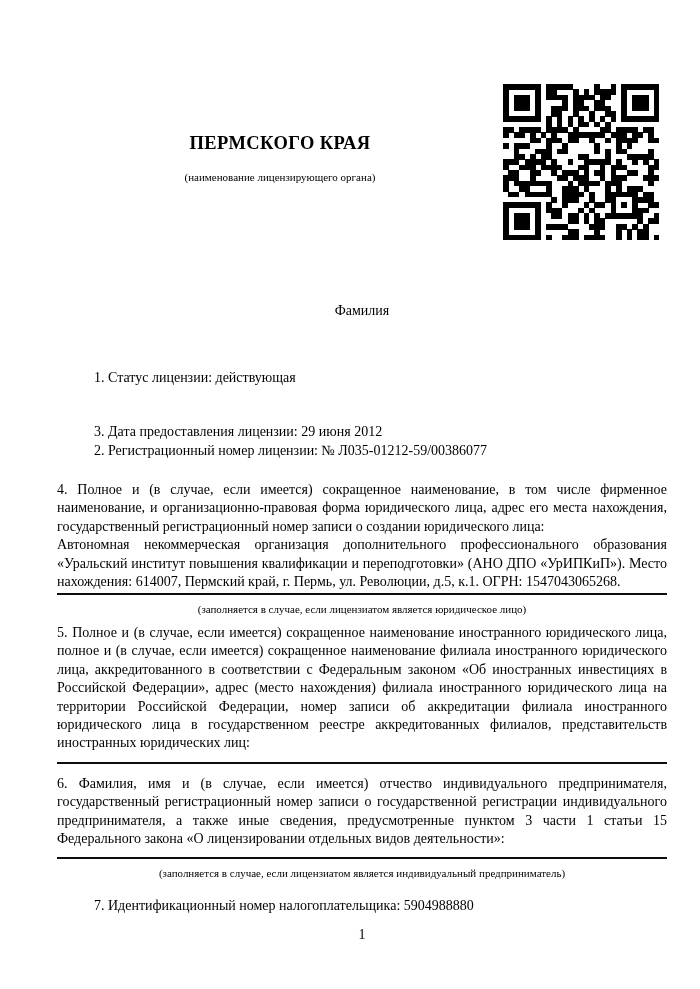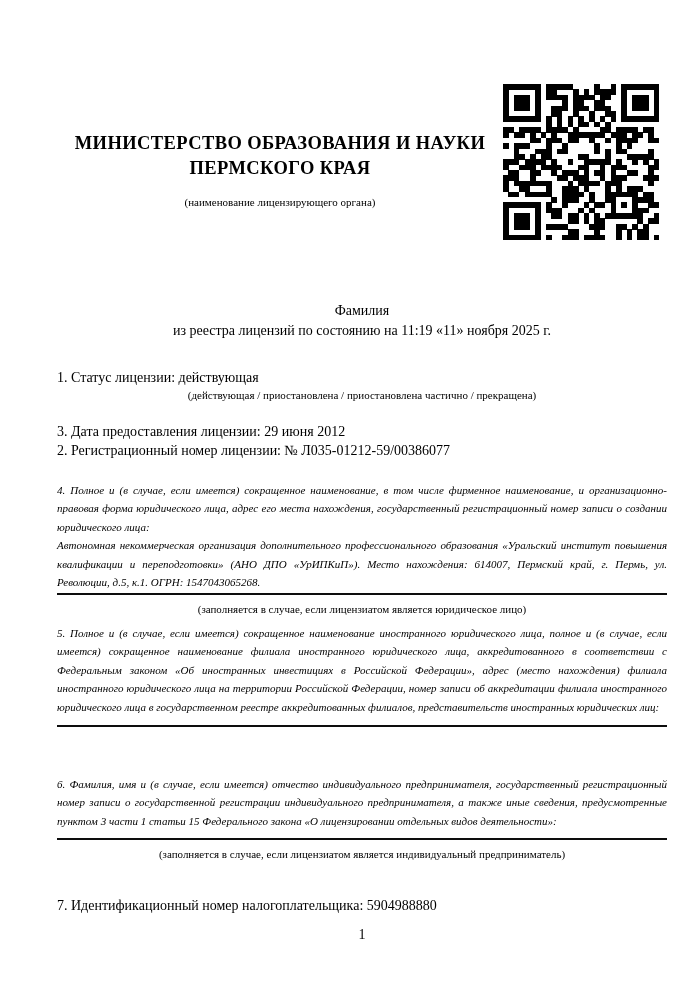--- a/index.html
+++ b/index.html
@@ -27,36 +27,35 @@
     letter-spacing: 0.4px;
     white-space: nowrap;
   }
   .ministry .m-caption { font-size: 11px; line-height: 13px; margin-top: 15px; }
 
   
   .col { left: 57px; width: 610px; }
 
   .title-block { top: 301px; text-align: center; font-size: 14px; line-height: 19.5px; }
 
-  .body-line { font-size: 14px; line-height: 19px; }
+  .body-line { font-size: 14px; line-height: 19px; margin-left: 37px; }
 
   .item1 { top: 368px; }
   .item2 { top: 441px; }
   .item3 { top: 422px; }
   .item4 { top: 481px; }
   .item5 { top: 624px; }
   .item6 { top: 775px; }
   .item7 { top: 896px; }
 
   .para {
-    font-size: 11px;
+    font-size: 14px;
     line-height: 18.4px;
     text-align: justify;
     text-justify: inter-word;
-    font-style: italic;
   }
   .rule {
     border: 0;
     border-top: 2px solid #0d0d0d;
     margin: 2px 0 0 0;
   }
   .rule-gap { margin-top: 9px; }
   .rule-gap-lg { margin-top: 8px; }
   .fill-caption {
     text-align: center;
@@ -516,33 +515,30 @@
         <rect x="17" y="28" width="1.05" height="1.05"></rect>
         <rect x="18" y="28" width="1.05" height="1.05"></rect>
         <rect x="21" y="28" width="1.05" height="1.05"></rect>
         <rect x="23" y="28" width="1.05" height="1.05"></rect>
         <rect x="25" y="28" width="1.05" height="1.05"></rect>
         <rect x="26" y="28" width="1.05" height="1.05"></rect>
         <rect x="28" y="28" width="1.05" height="1.05"></rect>
       </svg></div>
 
   <div class="abs ministry">
-    <div class="m-line">МИНИСТЕРСТВО ОБРАЗОВАНИЯ И НАУКИ</div>
     <div class="m-line">ПЕРМСКОГО КРАЯ</div>
     <div class="m-caption">(наименование лицензирующего органа)</div>
   </div>
 
   <div class="abs col title-block">
     <div>Фамилия</div>
-    <div>из реестра лицензий по состоянию на 11:19 «11» ноября 2025 г.</div>
   </div>
 
   <div class="abs col item1">
     <div class="body-line">1. Статус лицензии: действующая</div>
-    <div class="options-caption">(действующая / приостановлена / приостановлена частично / прекращена)</div>
   </div>
 
   <div class="abs col item2">
     <div class="body-line">2. Регистрационный номер лицензии: № Л035-01212-59/00386077</div>
   </div>
 
   <div class="abs col item3">
     <div class="body-line">3. Дата предоставления лицензии: 29 июня 2012</div>
   </div>
 

